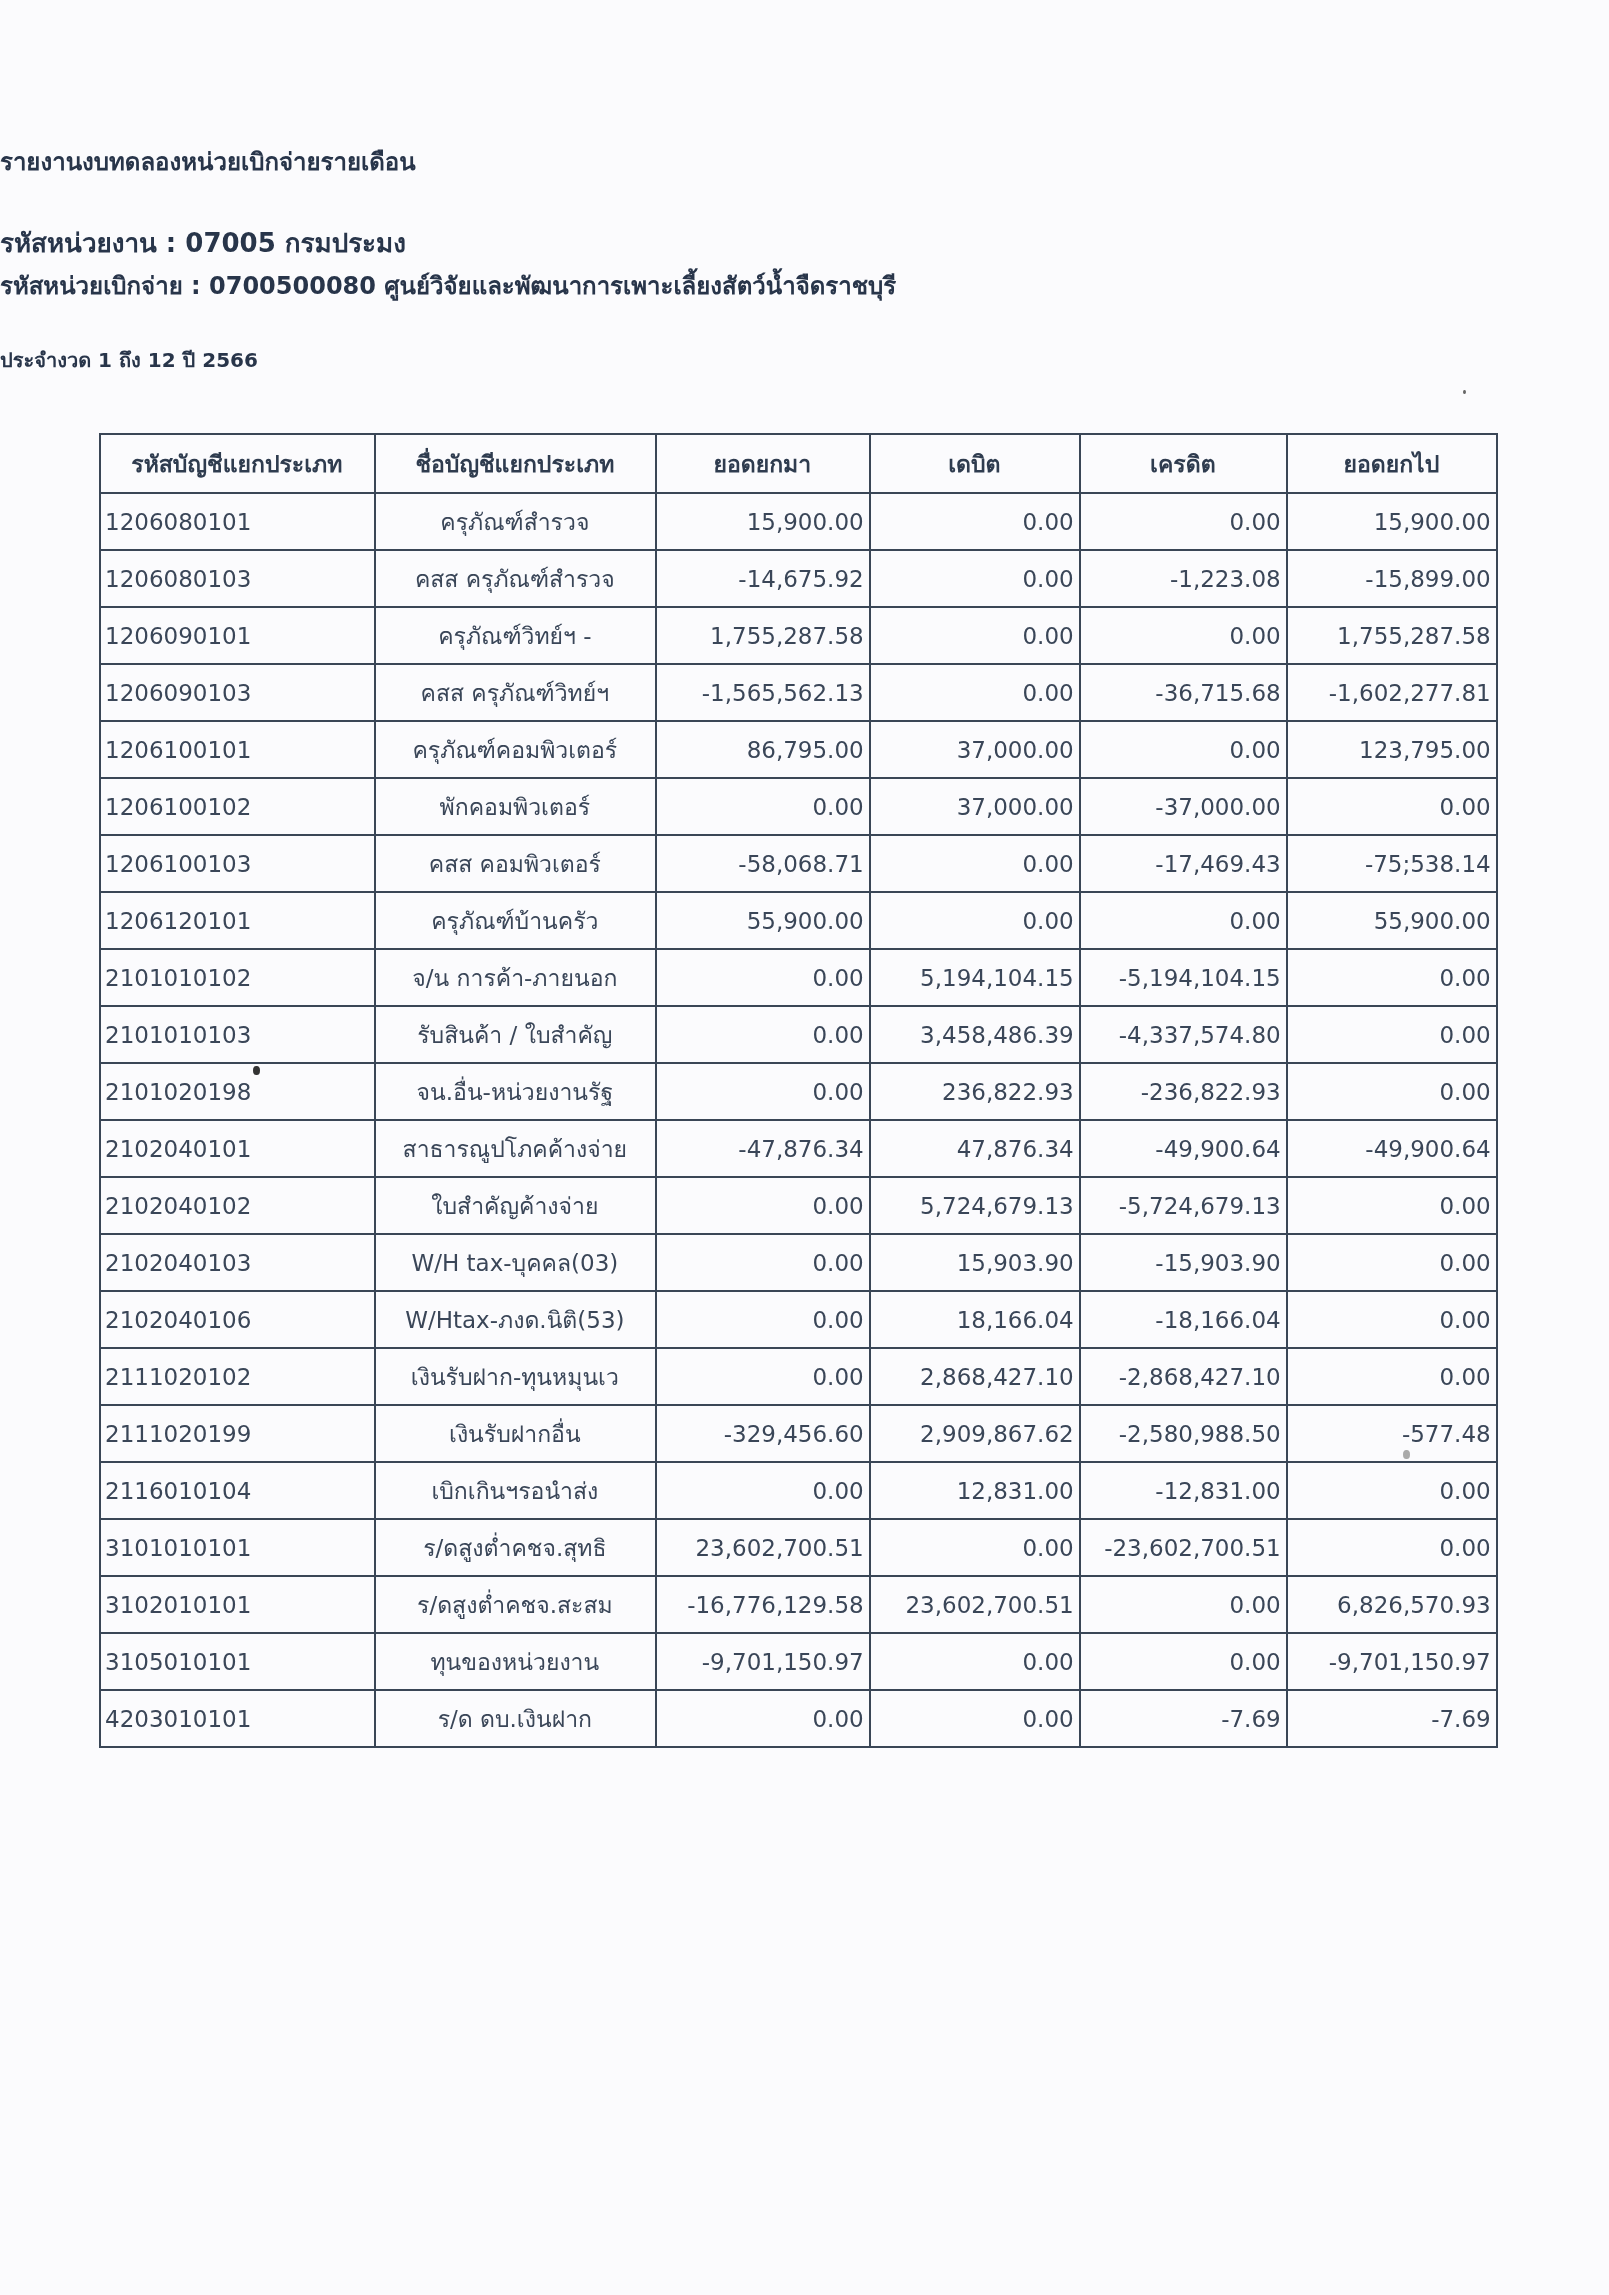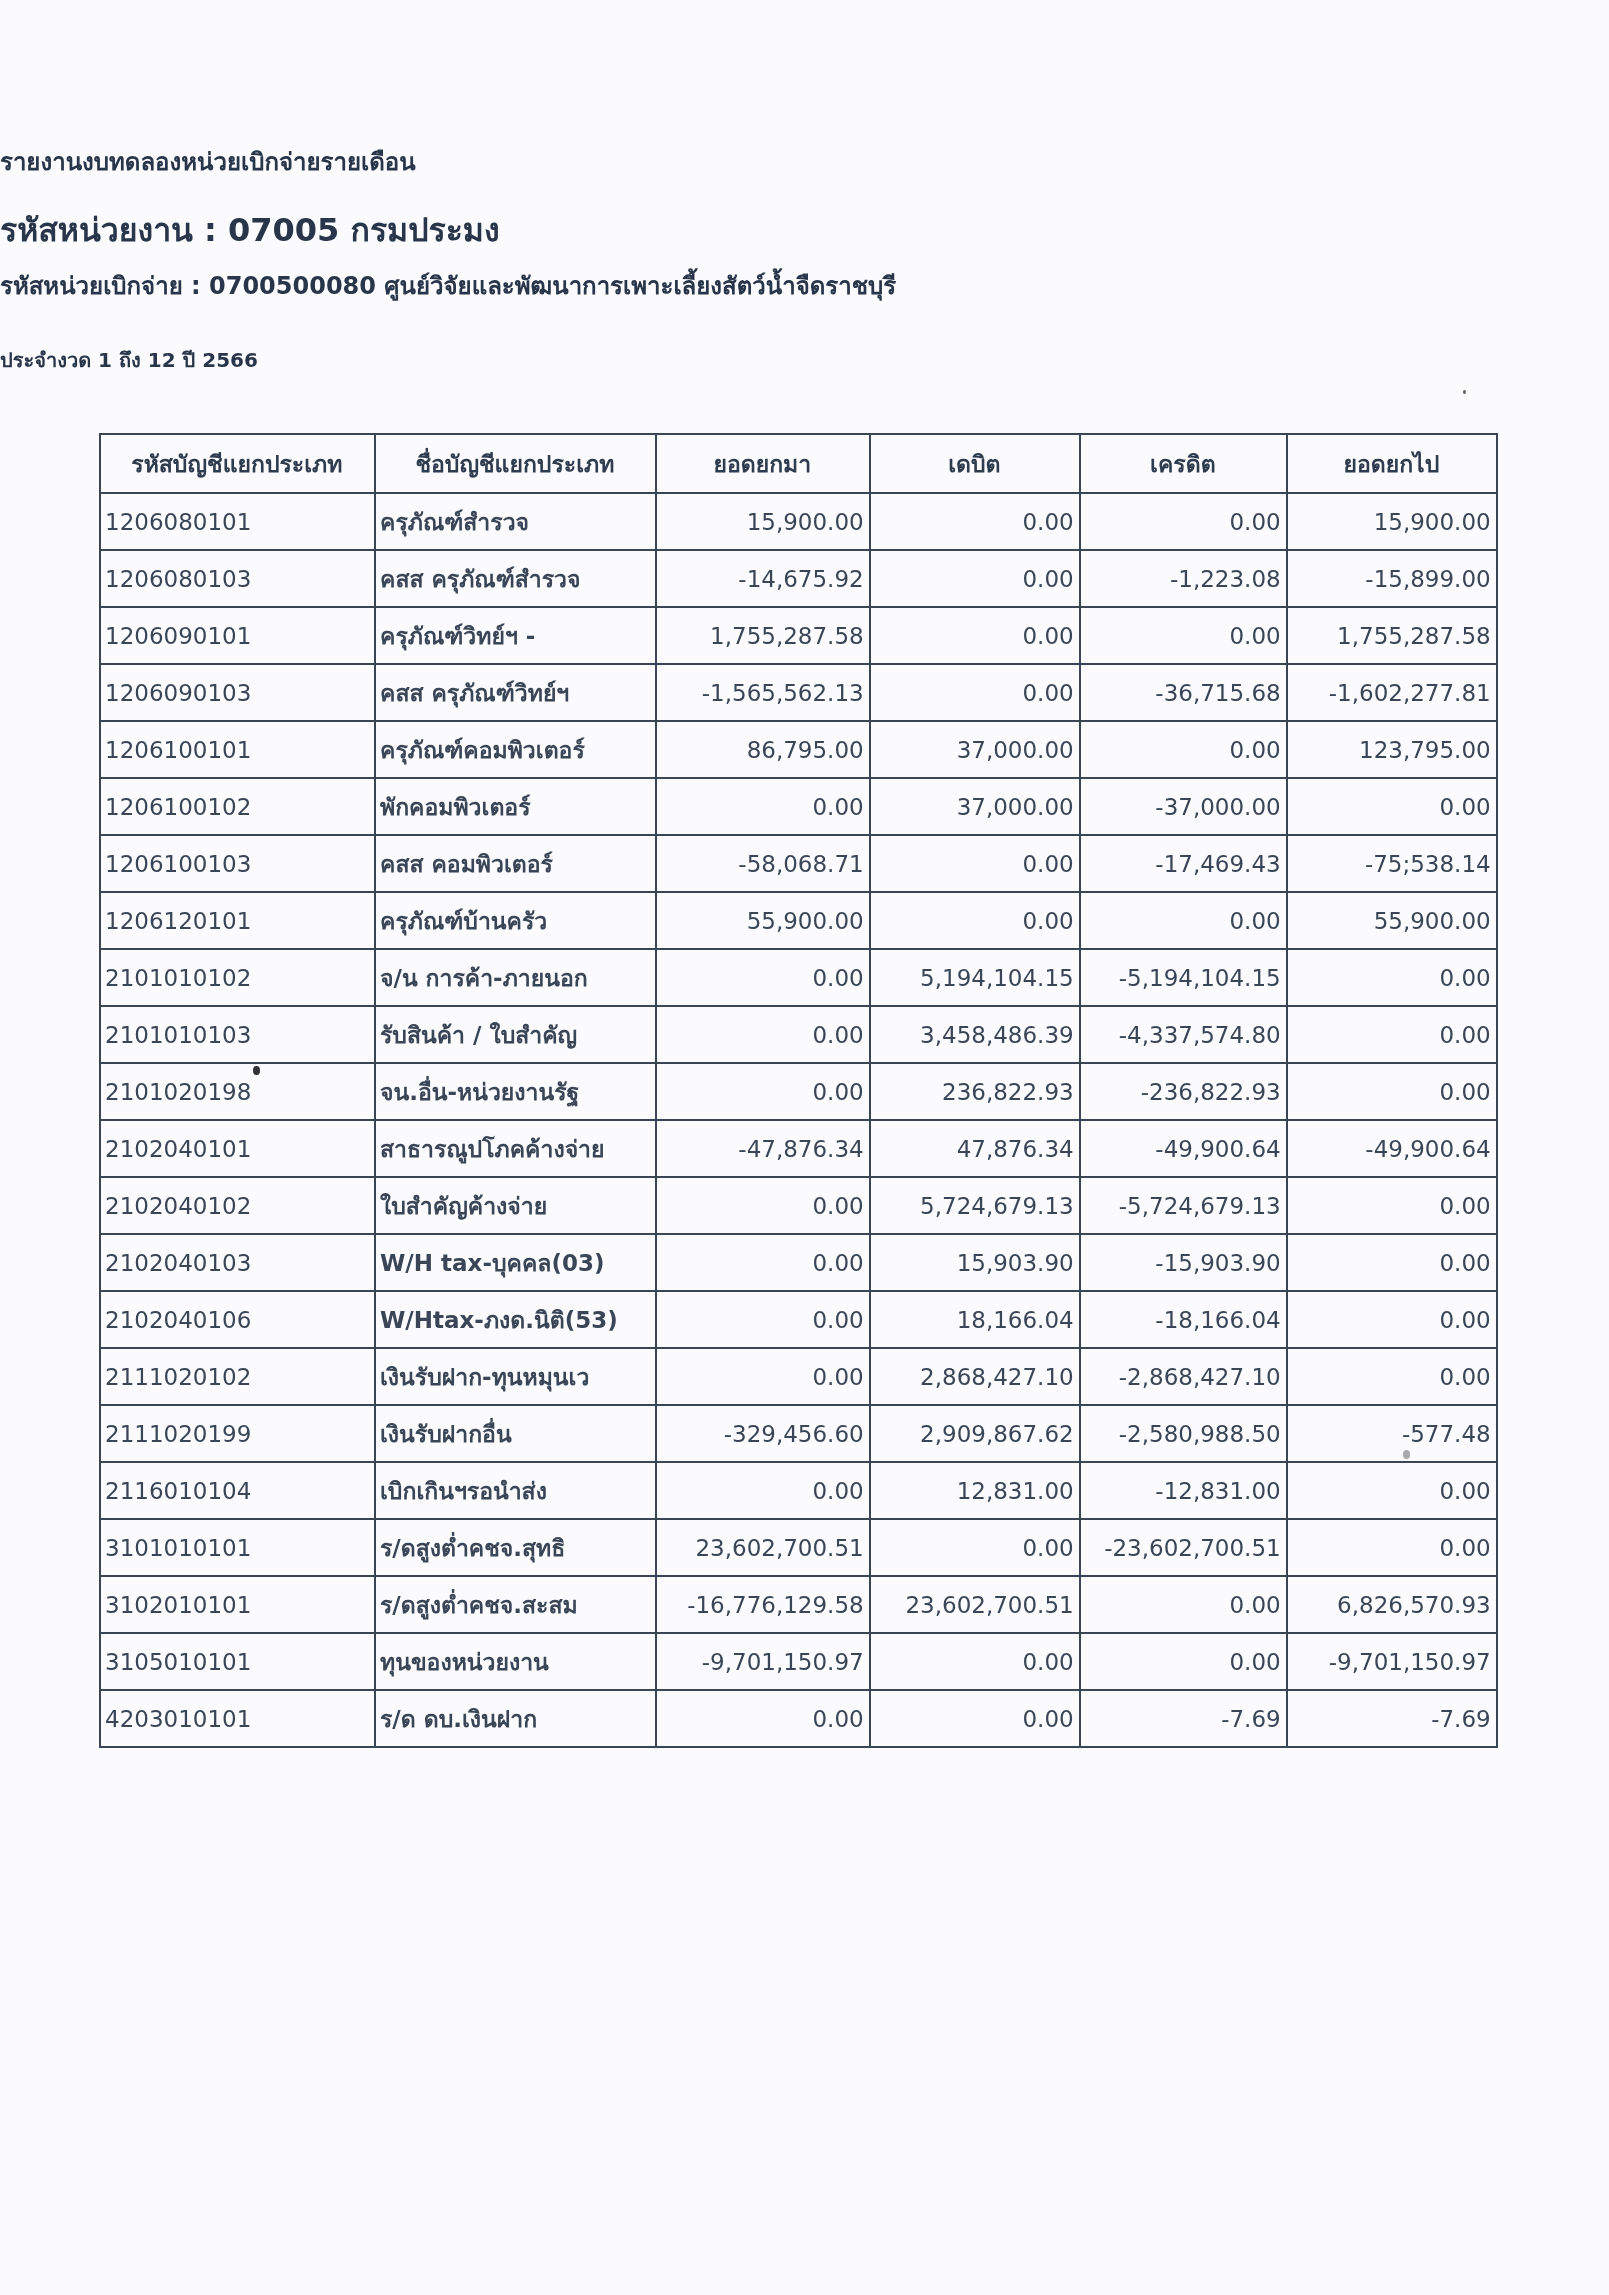--- a/index.html
+++ b/index.html
@@ -6,41 +6,41 @@
   body {
     width: 1609px; height: 2295px;
     background: #fbfbfd;
     position: relative;
     font-family: "DejaVu Sans", "Liberation Sans", sans-serif;
     color: #2c3a4c;
     overflow: hidden;
   }
   .header { position: absolute; left: 0; width: 1609px; text-align: left; font-weight: bold; color: #28354a; }
   .h1 { top: 142px; font-size: 24px; }
-  .h2 { top: 204px; font-size: 32px; }
+  .h2 { top: 222px; font-size: 26px; }
   .h3 { top: 266px; font-size: 24px; }
   .h4 { top: 344px; font-size: 20px; }
   table.ledger {
     position: absolute; left: 99px; top: 433px;
     border-collapse: collapse;
     width: 1398px;
     table-layout: fixed;
   }
   table.ledger th, table.ledger td {
     border: 2.7px solid #3a4656;
     height: 55px;
     font-size: 23px;
     padding: 0 5.3px 0 4px;
     white-space: nowrap;
     overflow: hidden;
     color: #3a4658;
   }
   table.ledger th { font-weight: bold; text-align: center; height: 57px; color: #2f3c4f; }
   td.code { text-align: left; padding-left: 2.7px; margin-left: 28px; }
-  td.name { text-align: left; padding-left: 2.7px; font-weight: bold; }
+  td.name { text-align: center; padding-left: 2.7px; }
   td.num { text-align: right; padding-right: 2.7px; }
   .speck { position: absolute; background: #666; border-radius: 50%; }
 </style>
 </head>
 <body>
 
 <div class="header h1">รายงานงบทดลองหน่วยเบิกจ่ายรายเดือน</div>
 <div class="header h2">รหัสหน่วยงาน : 07005 กรมประมง</div>
 <div class="header h3">รหัสหน่วยเบิกจ่าย : 0700500080 ศูนย์วิจัยและพัฒนาการเพาะเลี้ยงสัตว์น้ำจืดราชบุรี</div>
 <div class="header h4">ประจำงวด 1 ถึง 12 ปี 2566</div>

